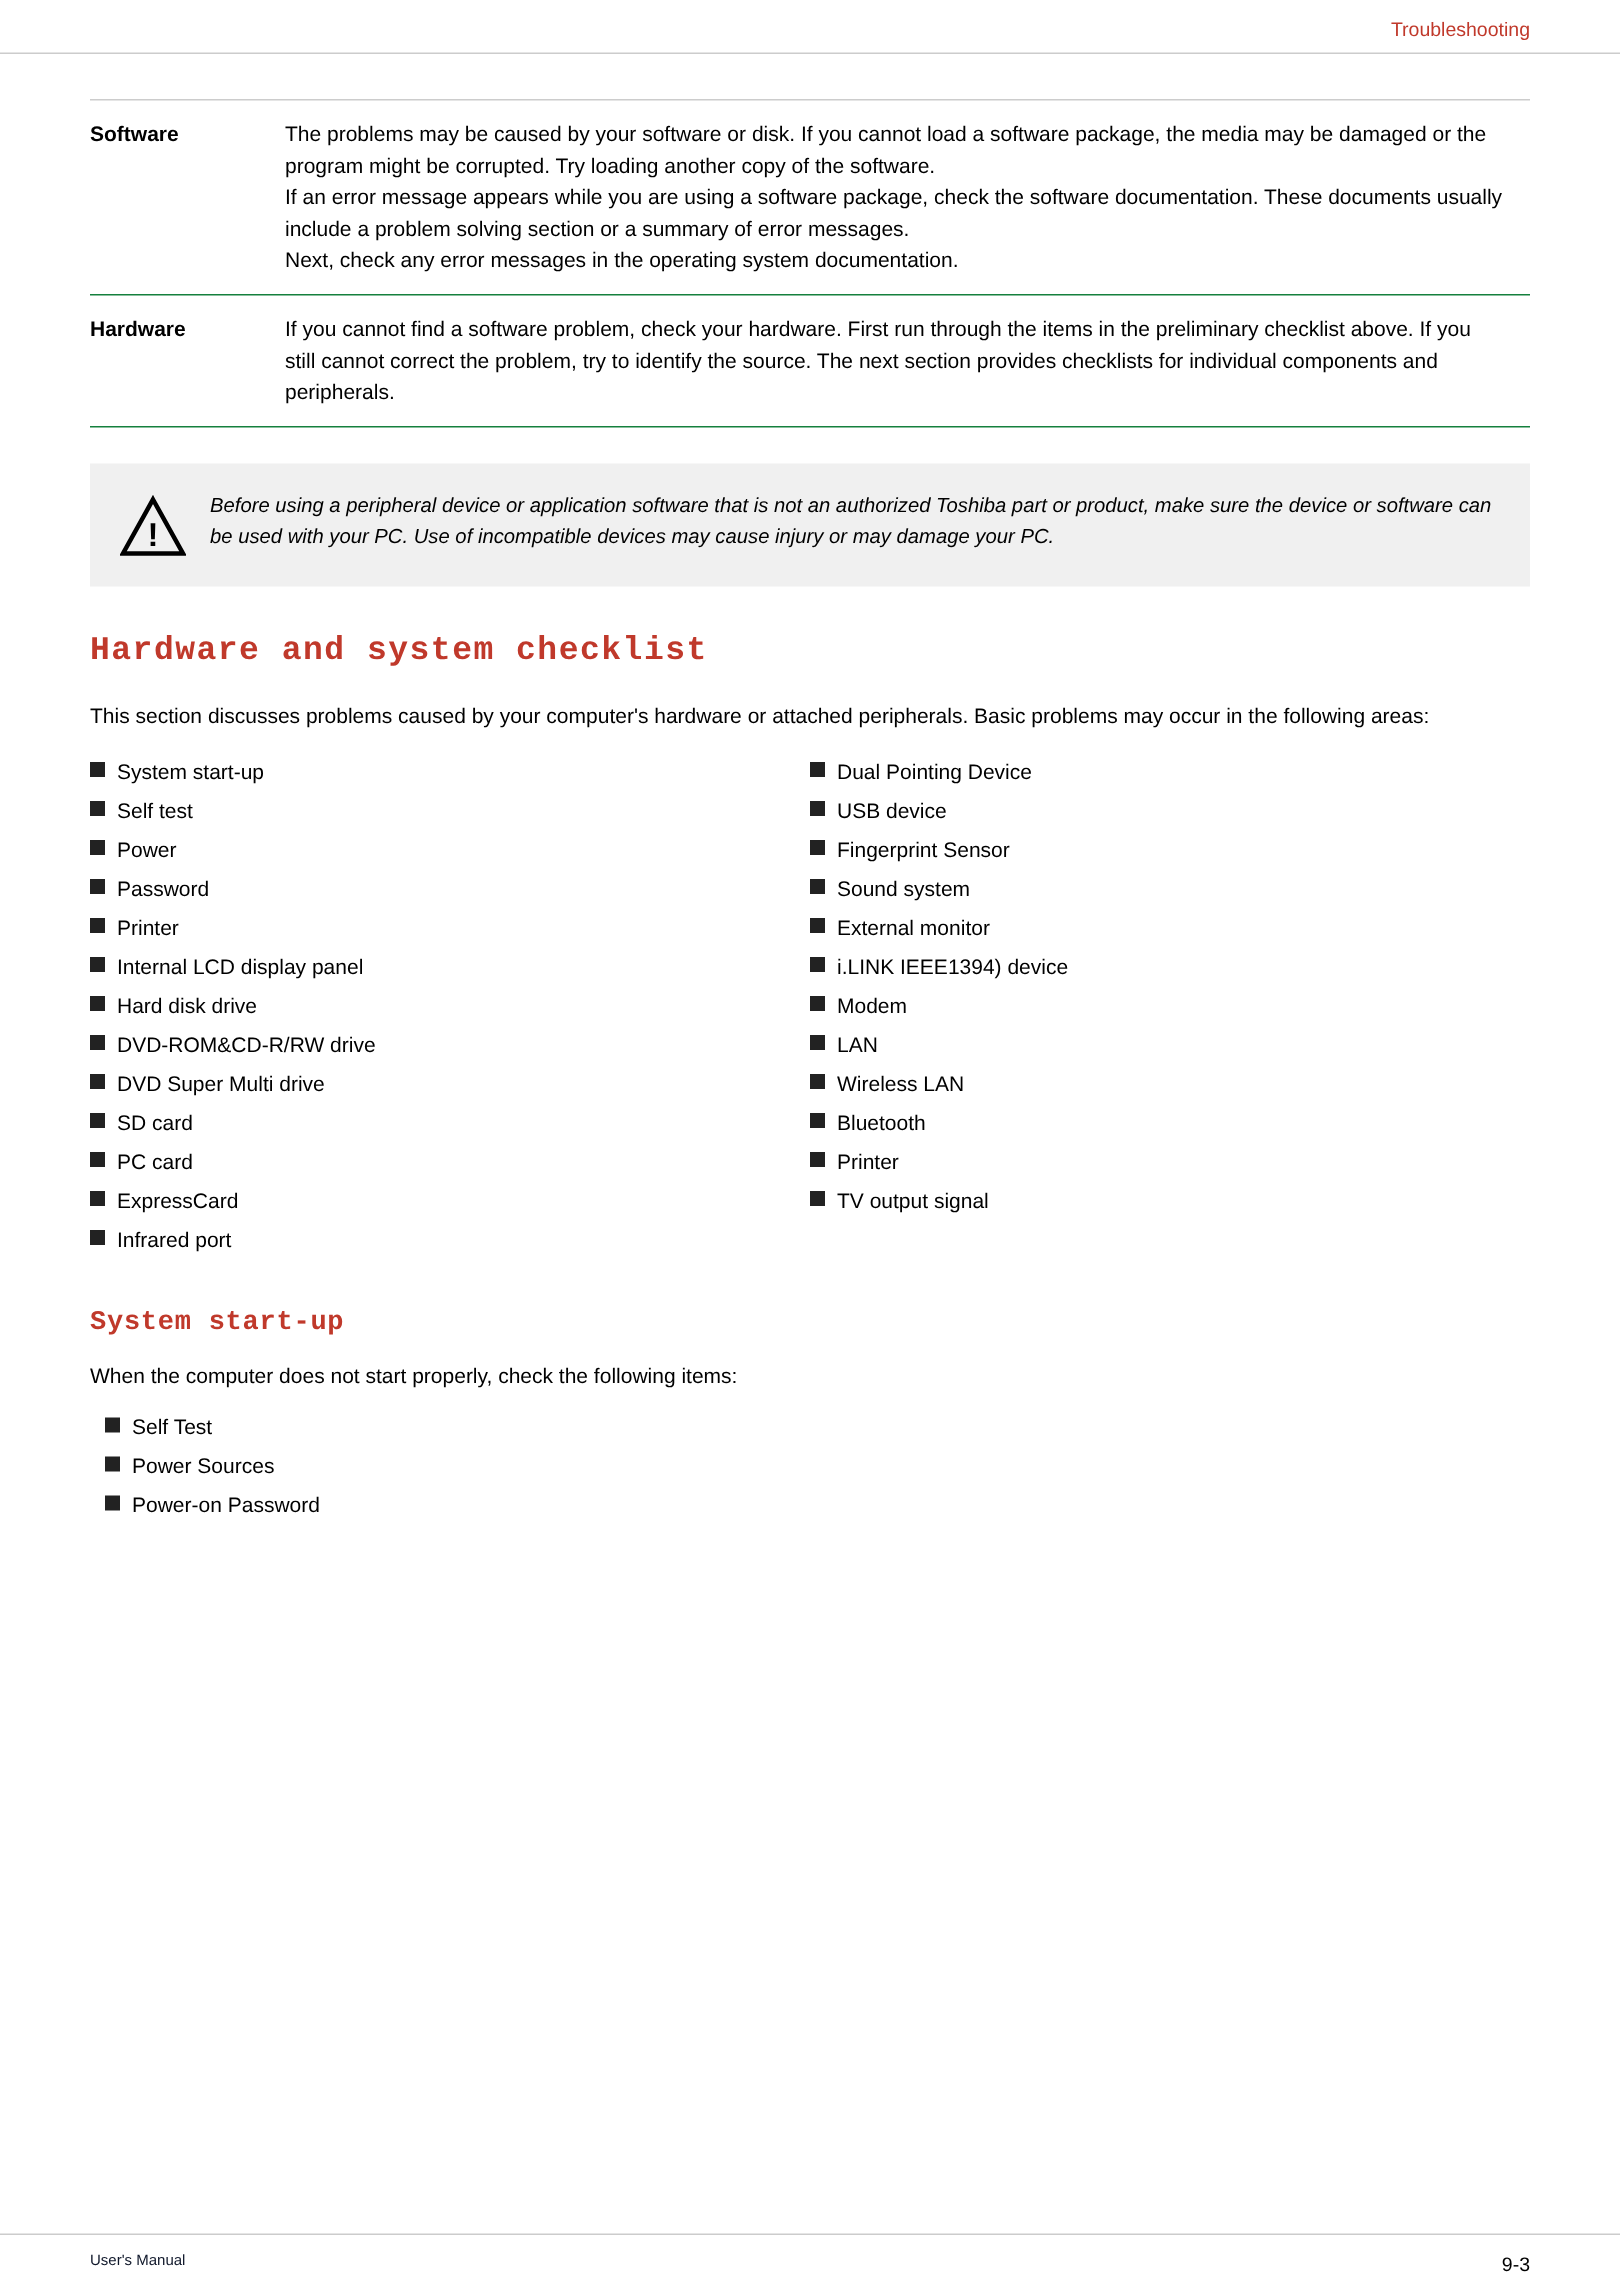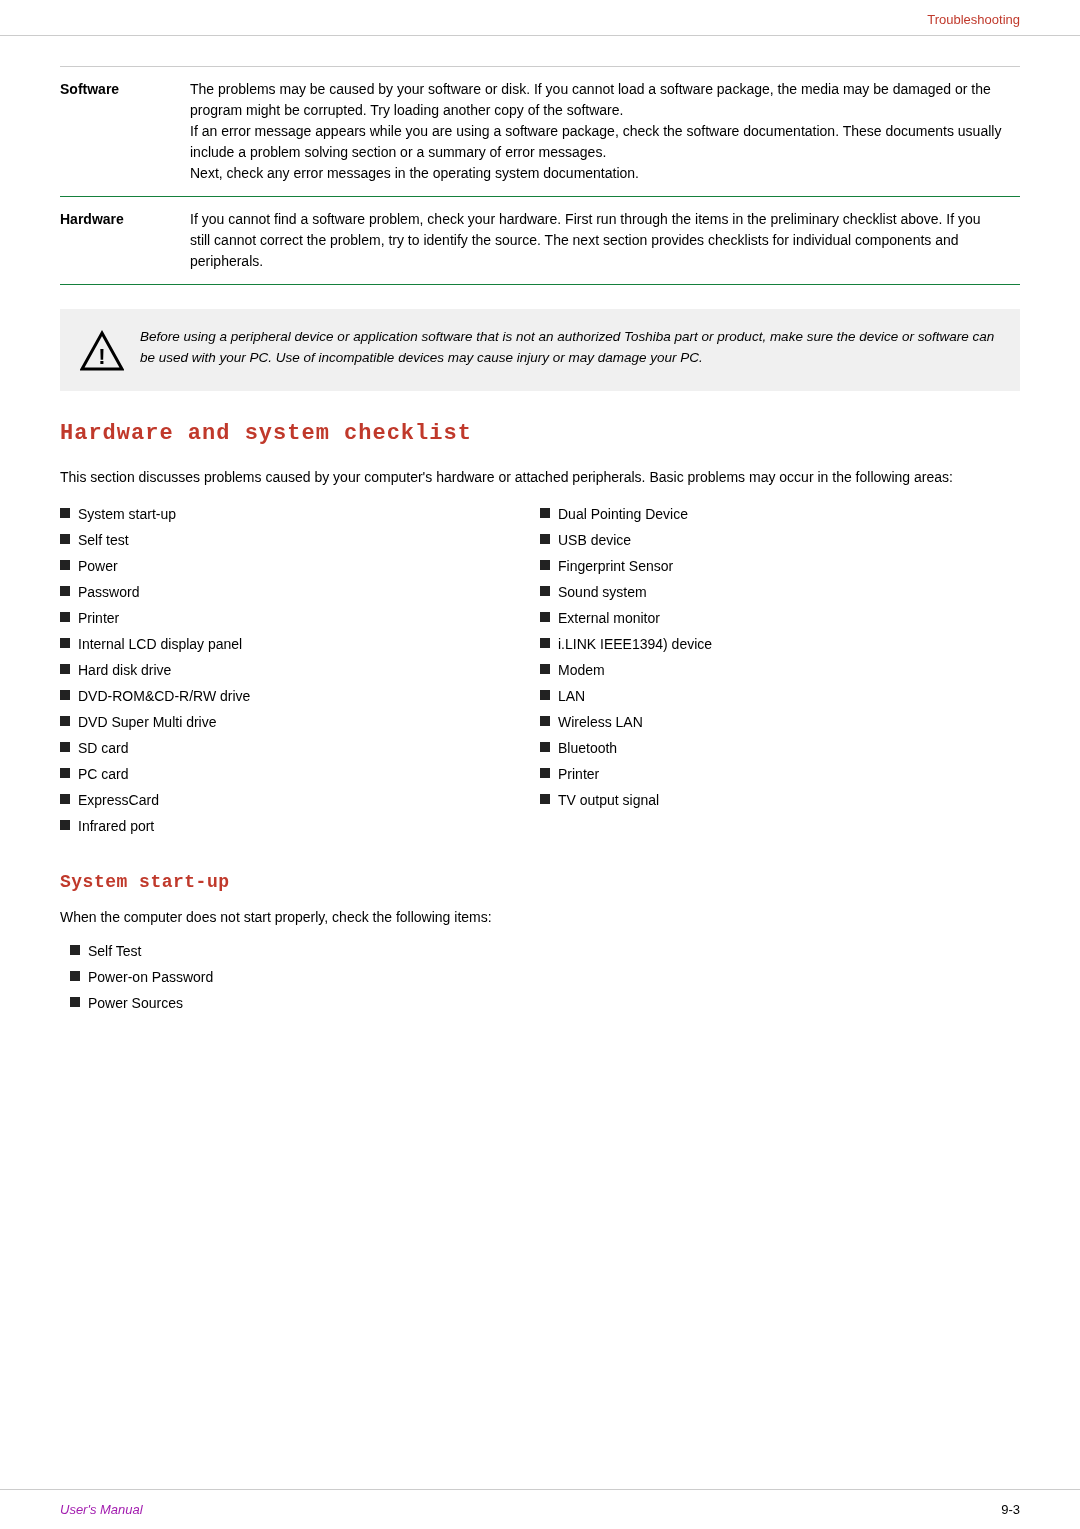--- a/index.html
+++ b/index.html
@@ -177,23 +177,22 @@
       bottom: 0;
       left: 0;
       right: 0;
       display: flex;
       justify-content: space-between;
       padding: 12px 60px;
       border-top: 1px solid #ccc;
     }
 
     .footer-left {
-      color: #a21caf;
-      font-size: 13px;
-      font-style: italic;
+      color: #0f172a;
+      font-size: 10px;
     }
 
     .footer-right {
       color: #000;
       font-size: 13px;
     }
 
     p + p {
     }
   </style>
@@ -350,25 +349,25 @@
 
     <p class="subsection-intro">When the computer does not start properly, check the following items:</p>
 
     <ul class="single-list">
       <li>
           <span class="bullet-sq"></span>
           <span>Self Test</span>
         </li>
       <li>
           <span class="bullet-sq"></span>
-          <span>Power-on Password</span>
+          <span>Power Sources</span>
         </li>
       <li>
           <span class="bullet-sq"></span>
-          <span>Power Sources</span>
+          <span>Power-on Password</span>
         </li>
     </ul>
 
   </div>
 
   <div class="footer">
     <span class="footer-left">User's Manual</span>
     <span class="footer-right">9-3</span>
   </div>
 

